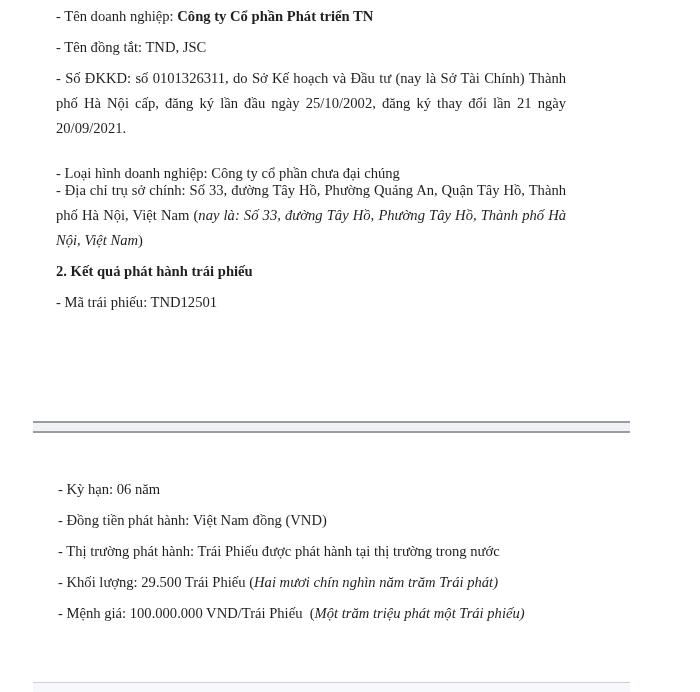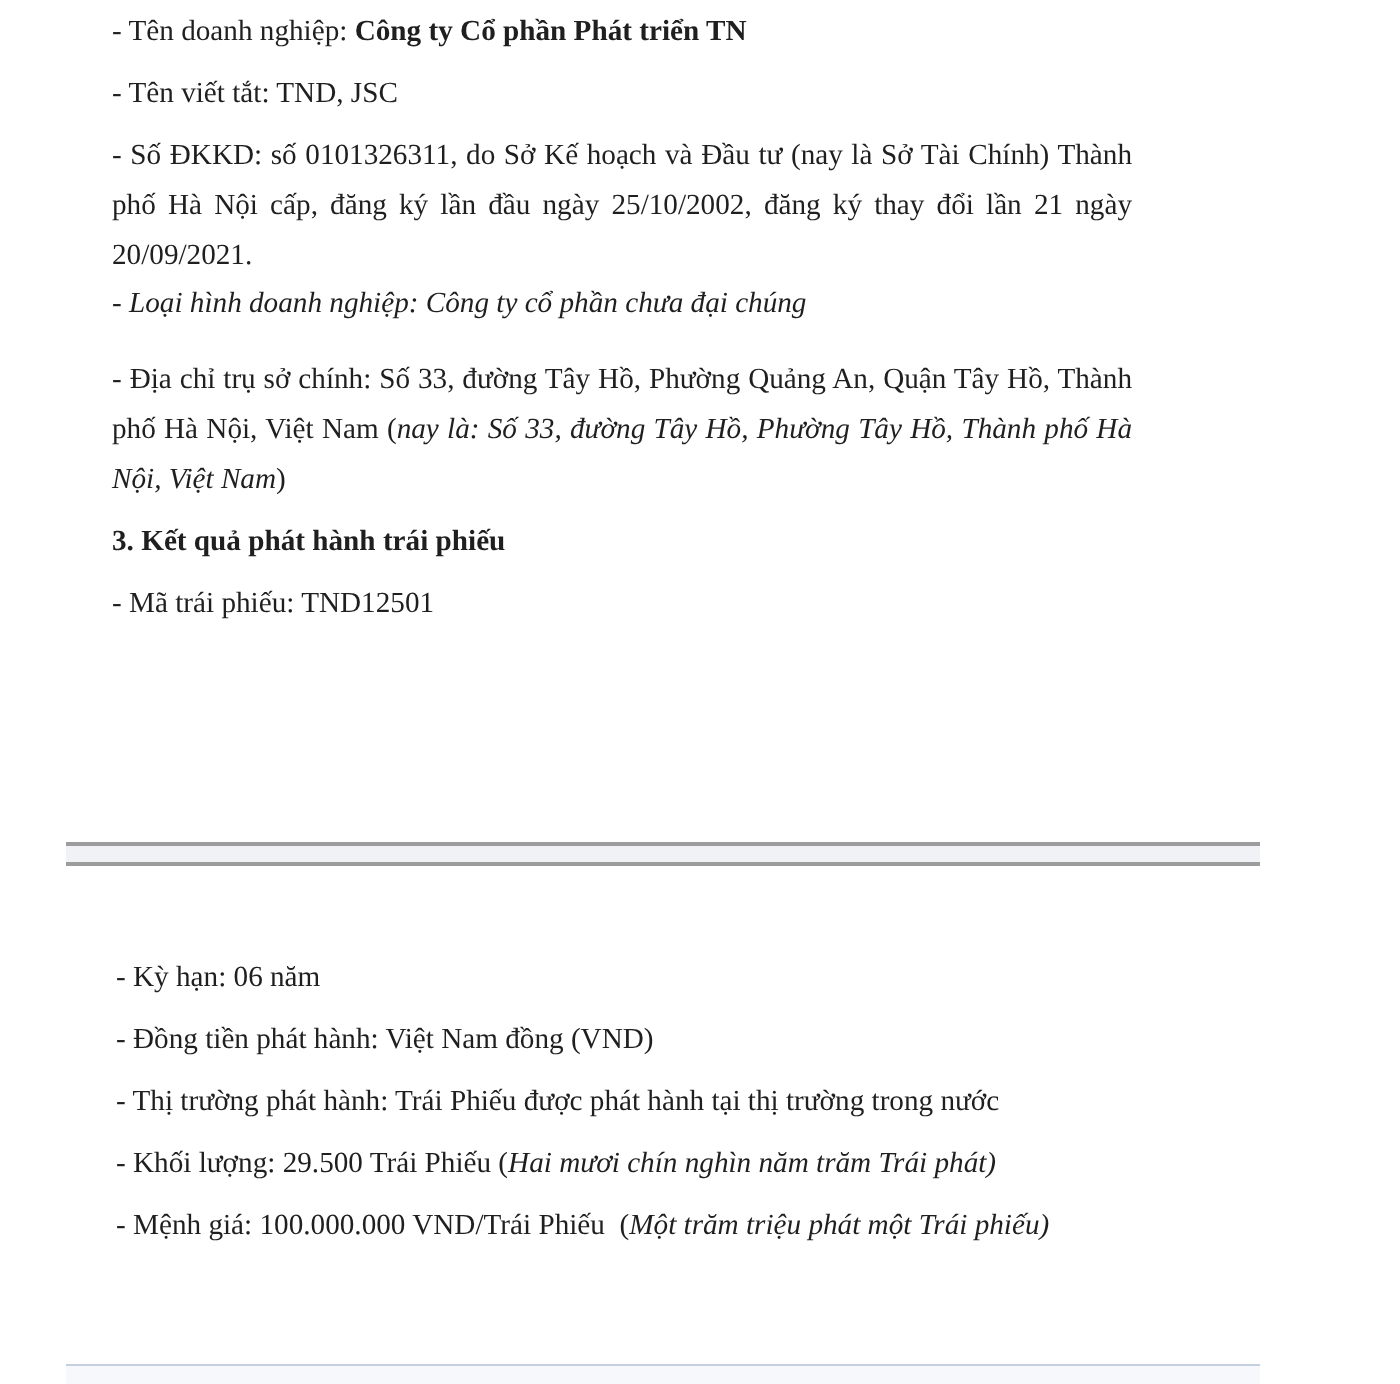--- a/index.html
+++ b/index.html
@@ -55,31 +55,31 @@
   </style>
 </head>
 <body>
 
 <div class="page">
 
   <div class="block" style="top:4px;">
     <span>- Tên doanh nghiệp: </span><span class="bold">Công ty Cổ phần Phát triển TN</span>
   </div>
 
-  <div class="block" style="top:35px;">- Tên viết tắt: TND, JSC</div>
+  <div class="block" style="top:35px;">- Tên đồng tắt: TND, JSC</div>
 
   <div class="block" style="top:66px;">- Số ĐKKD: số 0101326311, do Sở Kế hoạch và Đầu tư (nay là Sở Tài Chính) Thành phố Hà Nội cấp, đăng ký lần đầu ngày 25/10/2002, đăng ký thay đổi lần 21 ngày 20/09/2021.</div>
 
-  <div class="block" style="top:140px;font-style:italic;">- Loại hình doanh nghiệp: Công ty cổ phần chưa đại chúng</div>
+  <div class="block" style="top:161px;">- Loại hình doanh nghiệp: Công ty cổ phần chưa đại chúng</div>
 
   <div class="block" style="top:178px;font-family:Liberation Serif, serif;">
     <span>- Địa chỉ trụ sở chính: Số 33, đường Tây Hồ, Phường Quảng An, Quận Tây Hồ, Thành phố Hà Nội, Việt Nam (</span><span class="ital">nay là: Số 33, đường Tây Hồ, Phường Tây Hồ, Thành phố Hà Nội, Việt Nam</span><span>)</span>
   </div>
 
-  <div class="block heading" style="top:259px;">3. Kết quả phát hành trái phiếu</div>
+  <div class="block heading" style="top:259px;">2. Kết quả phát hành trái phiếu</div>
 
   <div class="block" style="top:290px;">- Mã trái phiếu: TND12501</div>
 
   <div class="separator"></div>
 
   <div class="block lower" style="top:477px;">- Kỳ hạn: 06 năm</div>
 
   <div class="block lower" style="top:508px;">- Đồng tiền phát hành: Việt Nam đồng (VND)</div>
 
   <div class="block lower" style="top:539px;">- Thị trường phát hành: Trái Phiếu được phát hành tại thị trường trong nước</div>

